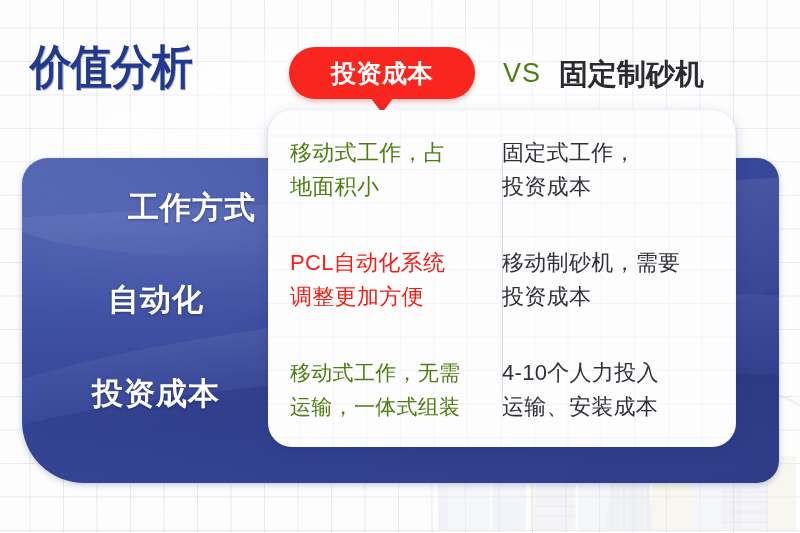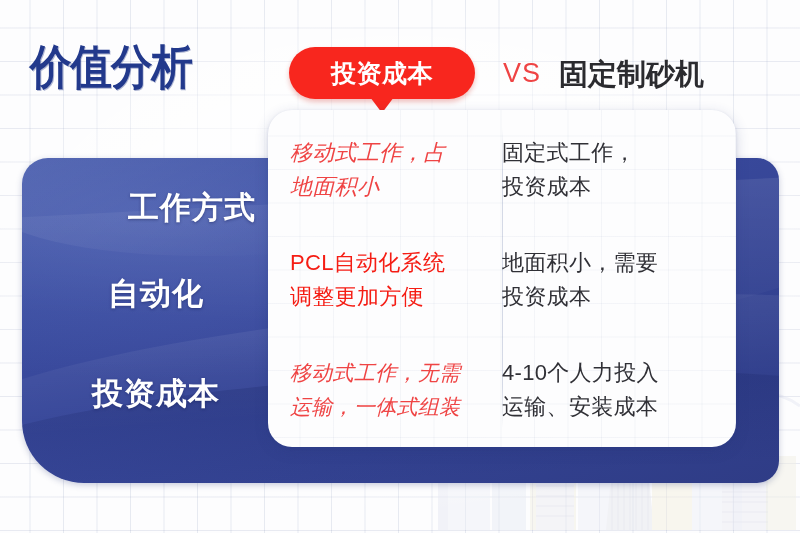--- a/index.html
+++ b/index.html
@@ -82,21 +82,21 @@
     margin-left:-12px;
     width:0;height:0;
     border-left:12px solid transparent;
     border-right:12px solid transparent;
     border-top:16px solid #f8261e;
   }
 
   .vs-text{
     position:absolute;left:503px;top:42px;
     font-size:27px;font-weight:normal;
-    color:#ef4444;
+    color:#4d7c0f;
     letter-spacing:1px;
   }
   .right-title{
     position:absolute;left:559px;top:39px;
     font-size:29px;font-weight:bold;
     color:#2b2b2f;
     white-space:nowrap;
     text-align:right;
   }
 
@@ -143,21 +143,21 @@
   .row-label{
     position:absolute;left:56px;width:200px;
     text-align:center;
     color:#ffffff;
     font-size:31px;font-weight:bold;
     letter-spacing:1px;
     text-shadow:0 1px 3px rgba(15,25,80,.45);
     white-space:nowrap;
   }
   .row-label.r0{top:187px;text-align:right;}
-  .row-label.r1{top:273px;}
+  .row-label.r1{top:279px;}
   .row-label.r2{top:373px;}
 
   
   .card{
     position:absolute;left:268px;top:110px;
     width:468px;height:337px;
     background:#fdfdfe;
     border-radius:24px;
     box-shadow:0 4px 14px rgba(40,55,120,.20), 0 1px 3px rgba(40,55,120,.14);
     overflow:hidden;
@@ -192,21 +192,21 @@
     height:96px;
     display:flex;flex-direction:column;justify-content:flex-start;
     margin-bottom:14px;
   }
   .cell-line{
     font-size:22px;
     line-height:34px;
     white-space:nowrap;
     letter-spacing:.3px;
   }
-  .c-blue  .cell-line{color:#ef4444;font-style:italic;}
+  .c-blue  .cell-line{color:#4d7c0f;}
   .c-red   .cell-line{color:#f51d14;}
   .c-dark  .cell-line{color:#303036;}
 
   .col-left .cell.small .cell-line{font-size:21px;}
 </style>
 </head>
 <body>
 
 <div id="canvas">
 
@@ -299,21 +299,21 @@
       </div>
 
       <div class="col col-right">
 
         <div class="cell c-dark">
           <div class="cell-line">固定式工作，</div>
           <div class="cell-line">投资成本</div>
         </div>
 
         <div class="cell c-dark">
-          <div class="cell-line">地面积小，需要</div>
+          <div class="cell-line">移动制砂机，需要</div>
           <div class="cell-line">投资成本</div>
         </div>
 
         <div class="cell c-dark">
           <div class="cell-line">4-10个人力投入</div>
           <div class="cell-line">运输、安装成本</div>
         </div>
       </div>
 
     </div>

